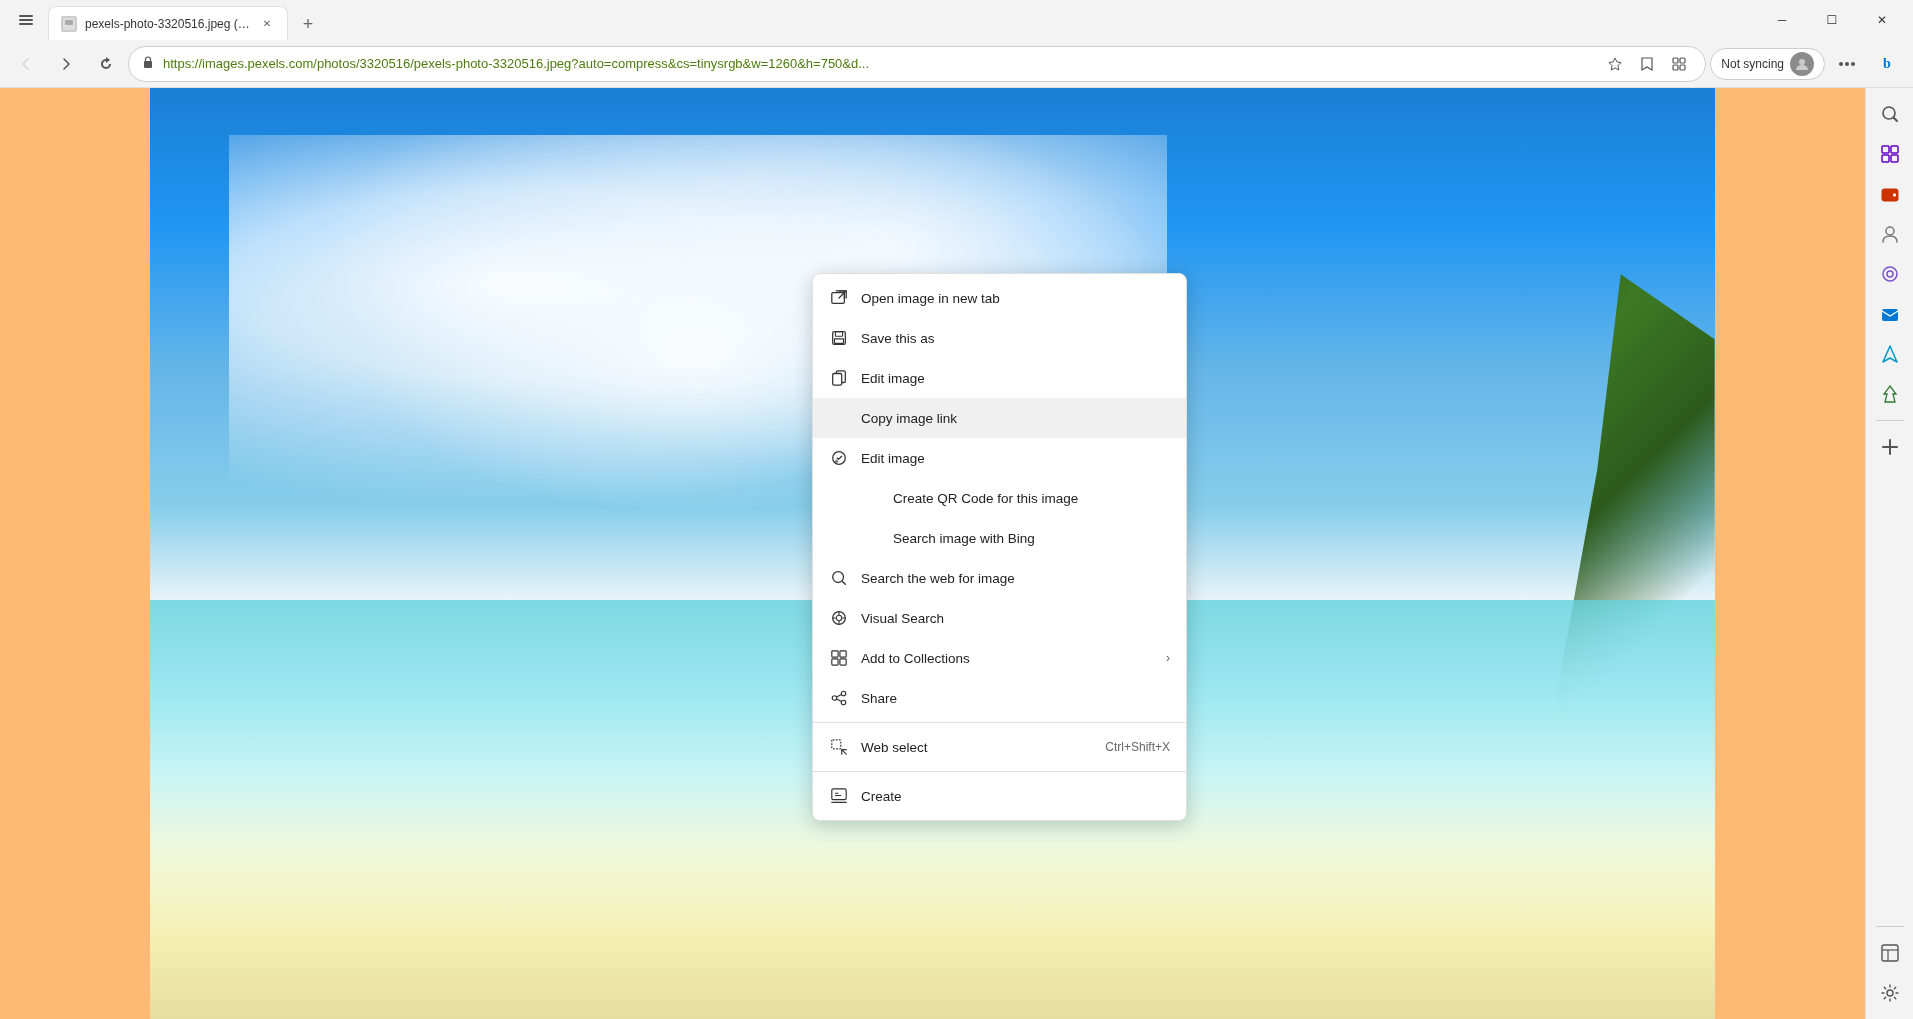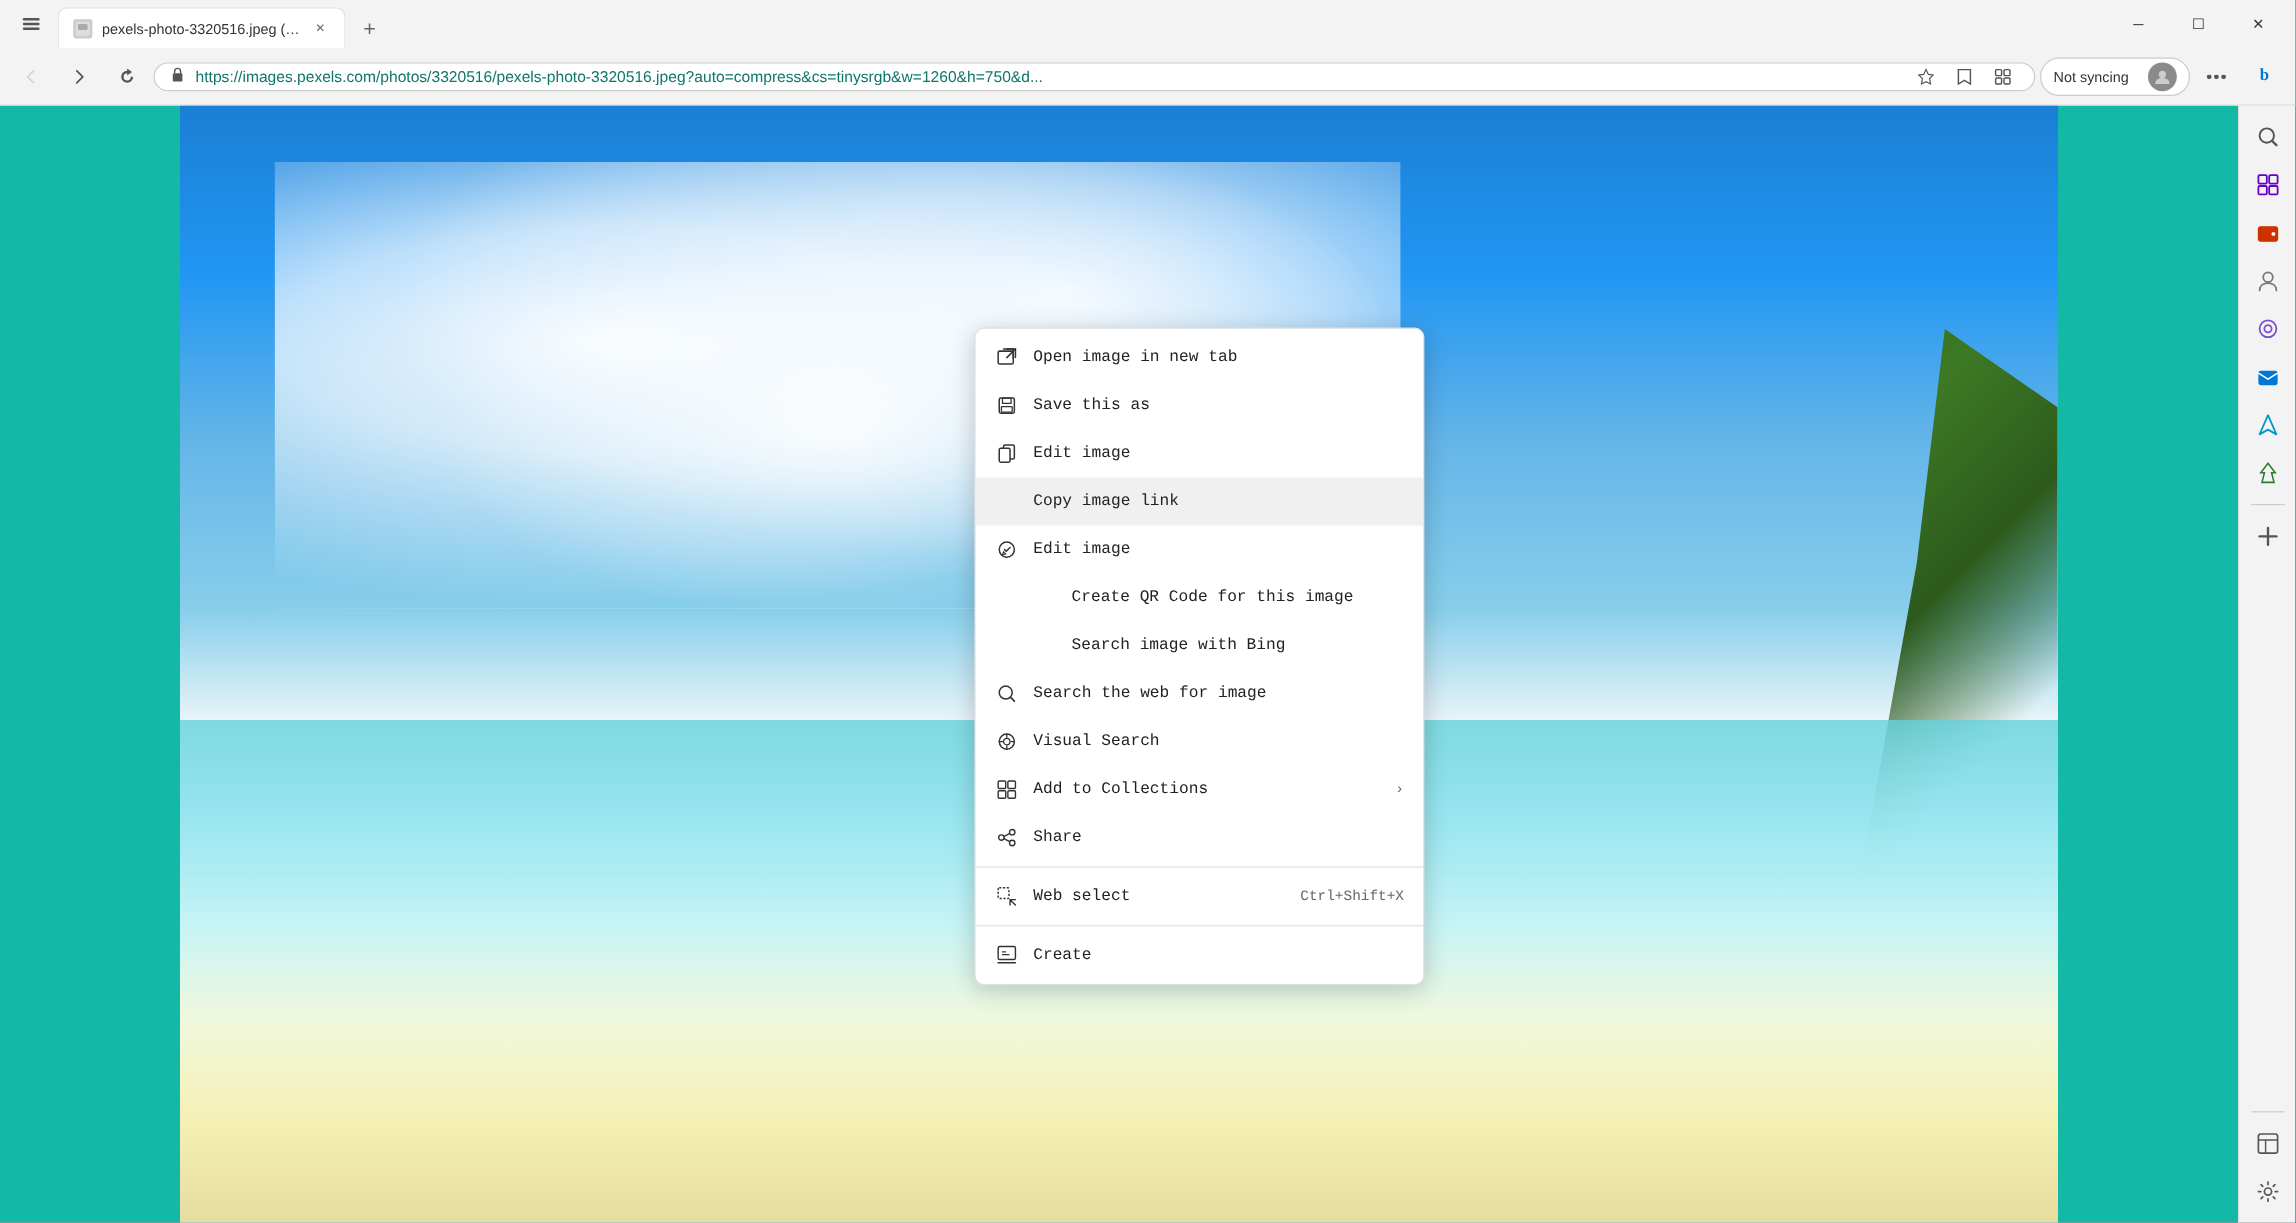--- a/index.html
+++ b/index.html
@@ -105,40 +105,40 @@
       width: 36px; height: 36px;
       display: flex; align-items: center; justify-content: center;
       border-radius: 4px;
       cursor: pointer;
       font-size: 16px;
       color: #444;
     }
     .toolbar-btn.disabled { opacity: 0.4; cursor: default; }
     .address-bar {
       flex: 1;
-      height: 24px;
+      height: 36px;
       border: 1px solid #ccc;
       border-radius: 20px;
       display: flex;
       align-items: center;
       background: #fff;
       padding: 0 12px;
       gap: 8px;
       font-size: 13px;
-      color: #0f766e;
+      color: #4d7c0f;
     }
     .address-lock { color: #666; font-size: 14px; }
     .address-text { flex: 1; overflow: hidden; text-overflow: ellipsis; white-space: nowrap; }
     .address-actions { display: flex; align-items: center; gap: 4px; }
     .addr-icon { width: 28px; height: 28px; display: flex; align-items: center; justify-content: center; border-radius: 4px; cursor: pointer; font-size: 14px; color: #555; }
     .toolbar-right {
       display: flex; align-items: center; gap: 4px;
     }
     .not-syncing-btn {
-      display: flex; align-items: center; gap: 16px;
+      display: flex; align-items: center; gap: 6px;
       border: 1px solid #ccc;
       border-radius: 20px;
       padding: 4px 10px;
       font-size: 12px;
       color: #333;
       cursor: pointer;
       background: #fff;
       height: 32px;
     }
     .profile-circle {
@@ -157,23 +157,22 @@
       position: relative;
       overflow: hidden;
     }
 
     
     .page-content {
       flex: 1;
       display: flex;
       align-items: center;
       justify-content: center;
-      background: #14b8a6;
+      background: #fdba74;
       position: relative;
-      font-family: Liberation Mono, monospace;
     }
     .beach-image {
       height: 100%;
       max-height: 931px;
       aspect-ratio: 1260/750;
       background: linear-gradient(
         180deg,
         #1a7fd4 0%,
         #2196f3 15%,
         #64b5e8 30%,

